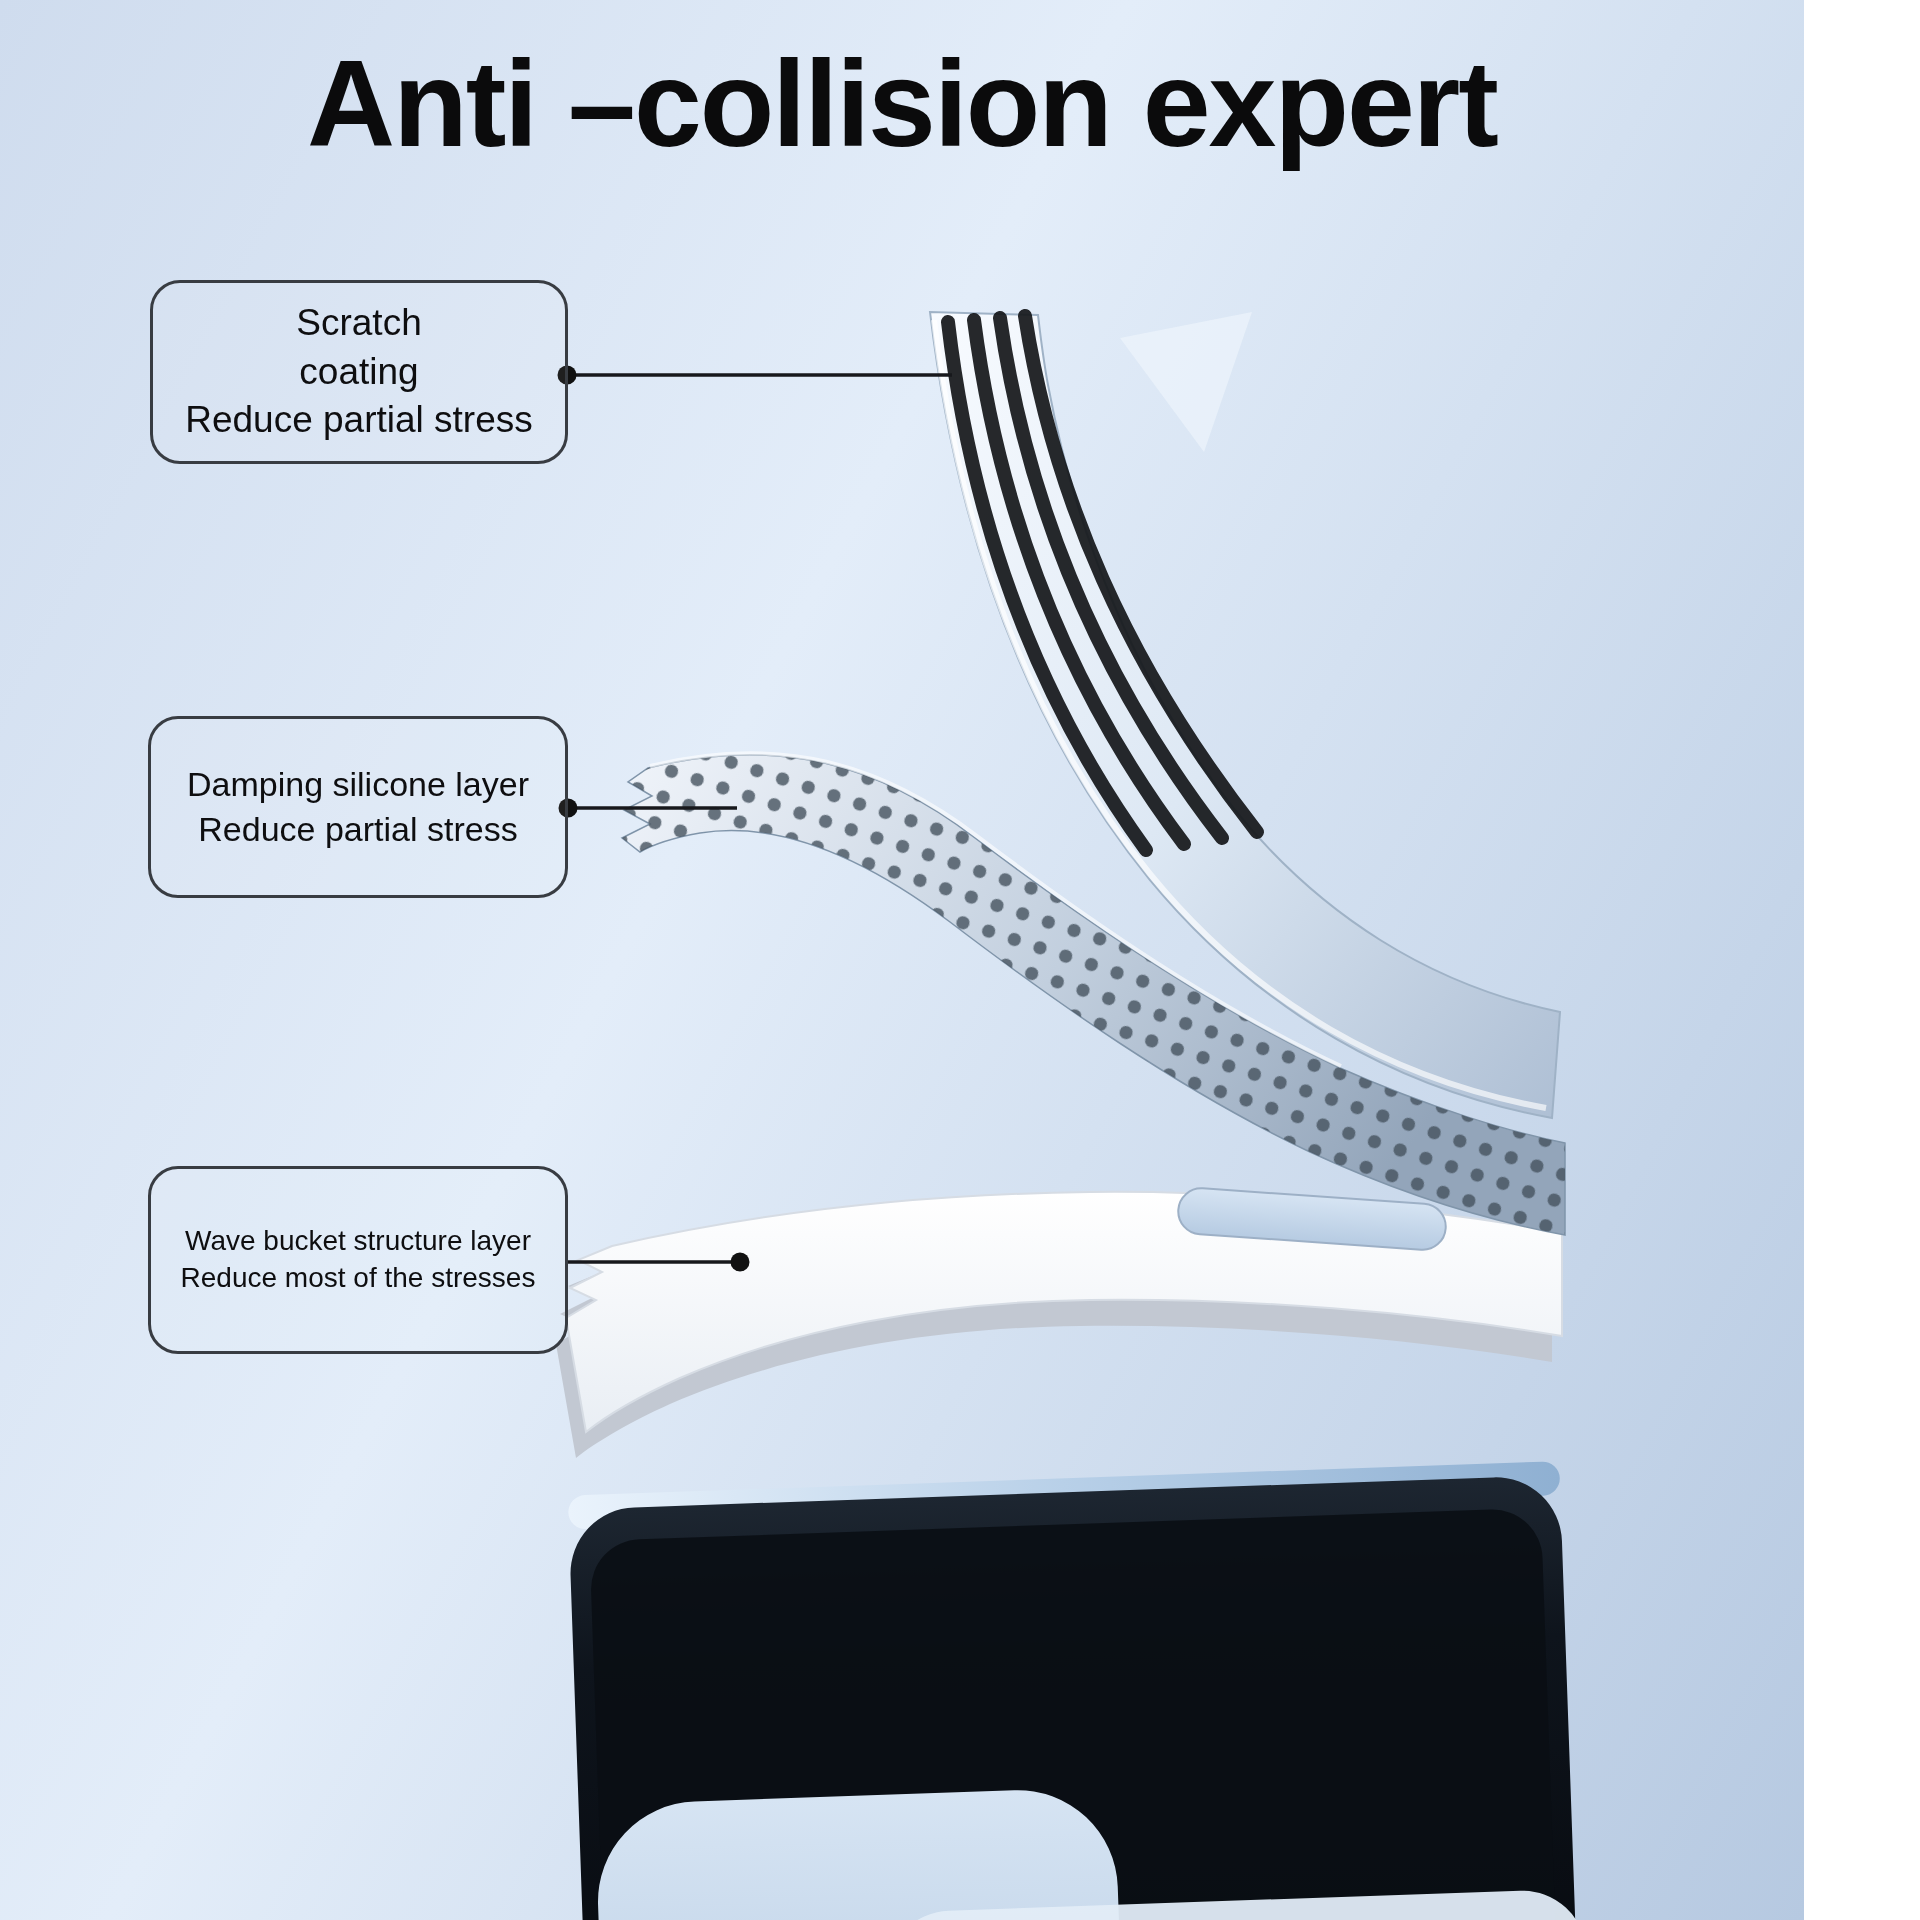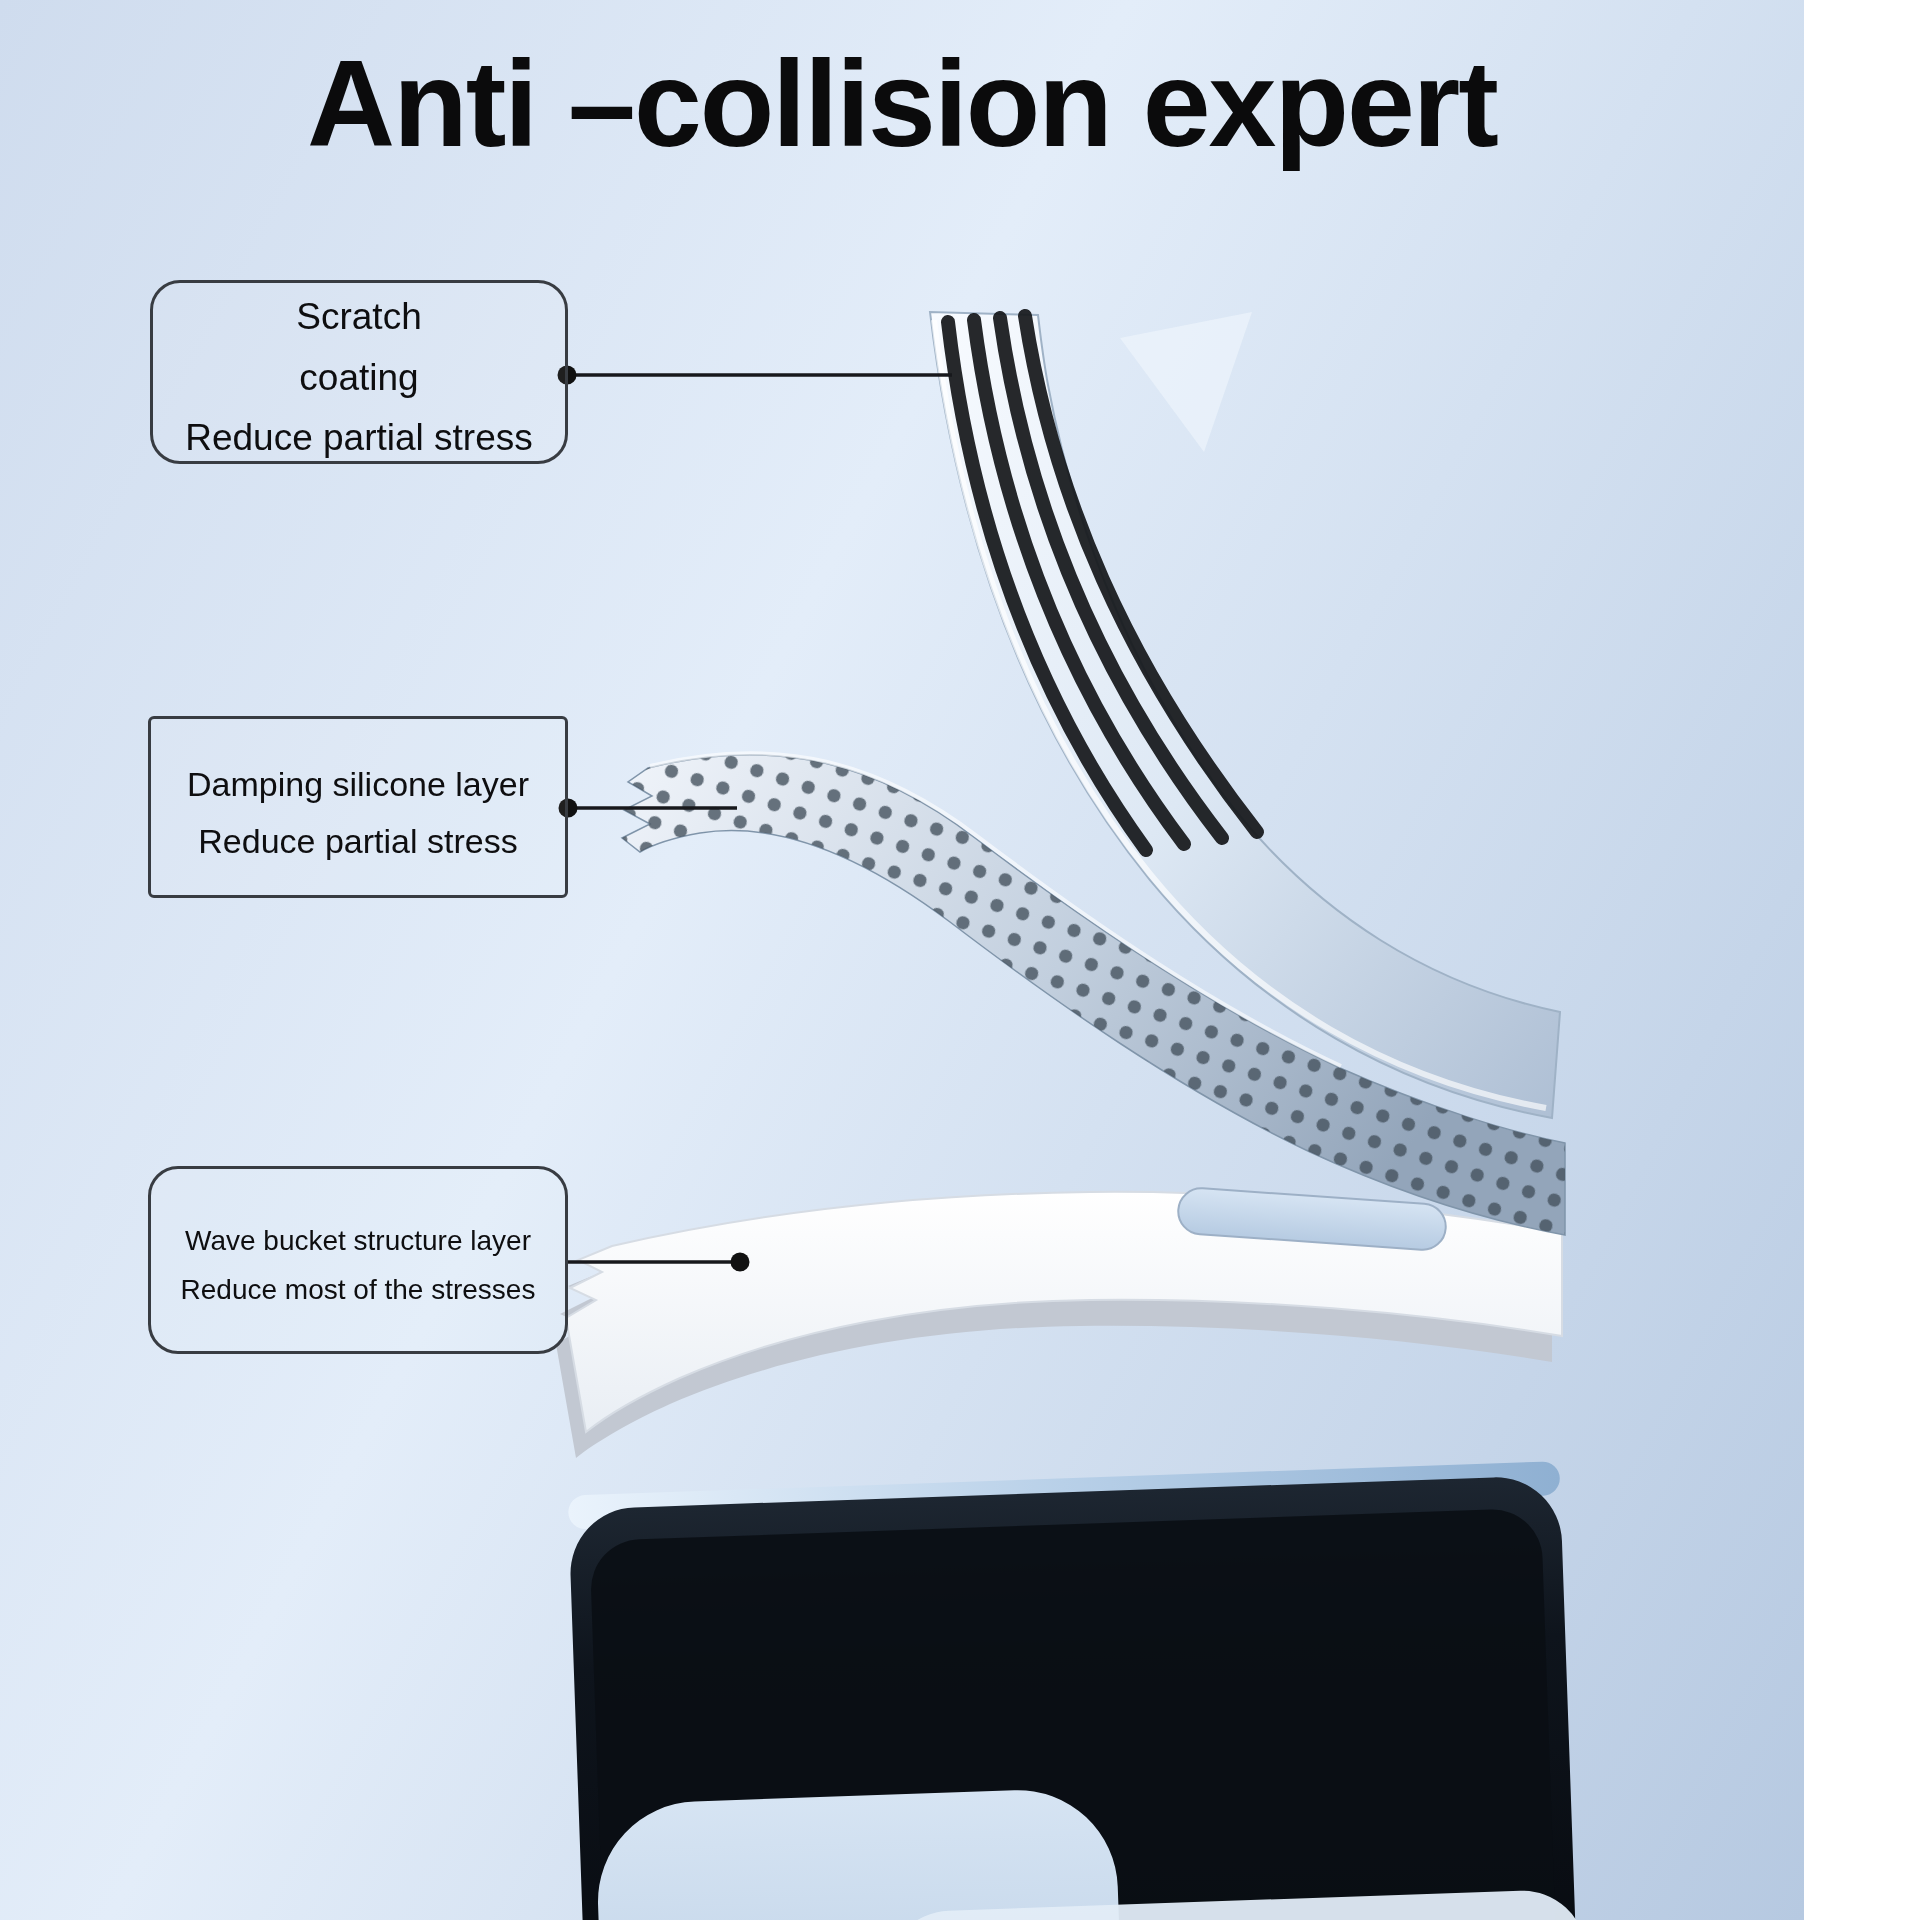--- a/index.html
+++ b/index.html
@@ -20,24 +20,24 @@
 
   svg.illustration { position:absolute; left:0; top:0; width:1920px; height:1920px; }
 
   .callout {
     position:absolute;
     border:3px solid #383c42; border-radius:30px;
     display:flex; flex-direction:column; justify-content:center; align-items:center;
     color:#0e0e10; text-align:center; background:rgba(255,255,255,0.06);
     padding:10px 14px;
   }
-  .callout .ln { line-height:1.32;margin-top:12px; }
+  .callout .ln { line-height:1.32; }
 
   #callout-1 { left:150px; top:280px;  width:418px; height:184px; font-size:37px; }
-  #callout-2 { left:148px; top:716px;  width:420px; height:182px; font-size:34px;border-radius:6px; }
+  #callout-2 { left:148px; top:716px;  width:420px; height:182px; font-size:34px; }
   #callout-3 { left:148px; top:1166px; width:420px; height:188px; font-size:28px; }
 </style>
 </head>
 <body>
 
 <div class="poster">
 
   <svg class="illustration" viewBox="0 0 1920 1920">
     <defs>
       <linearGradient id="coatGrad" x1="0" y1="0" x2="1" y2="1">

